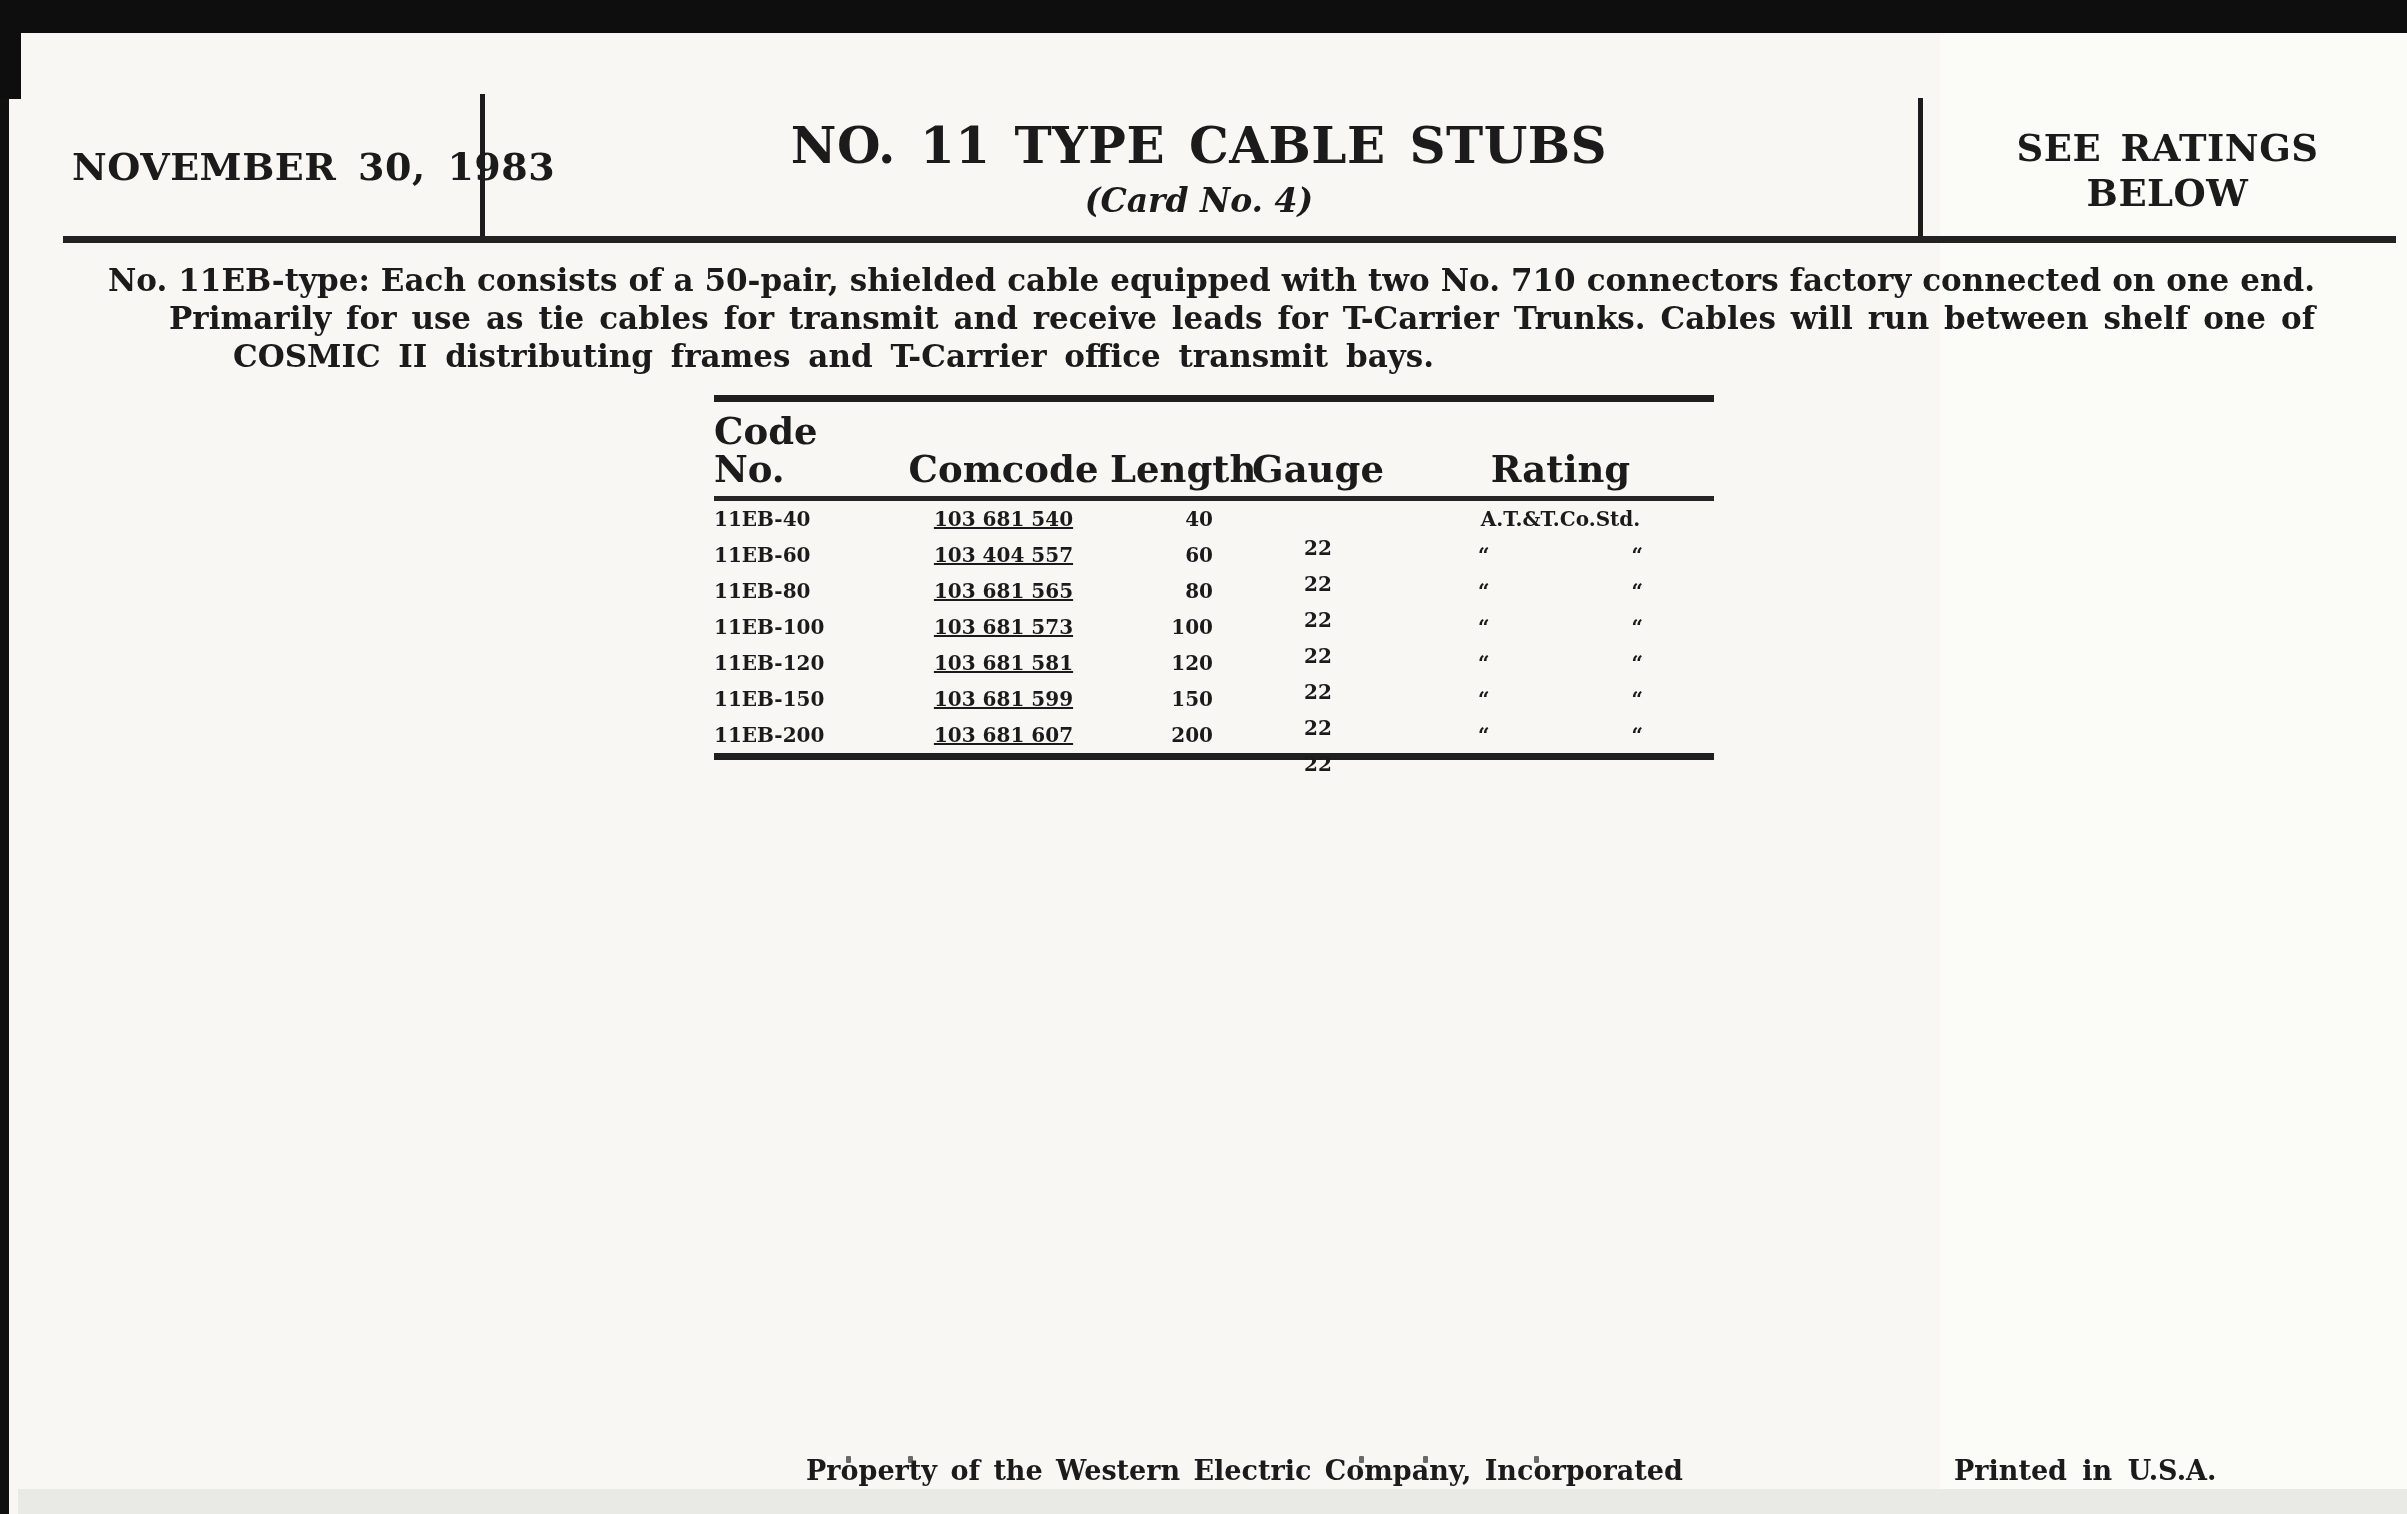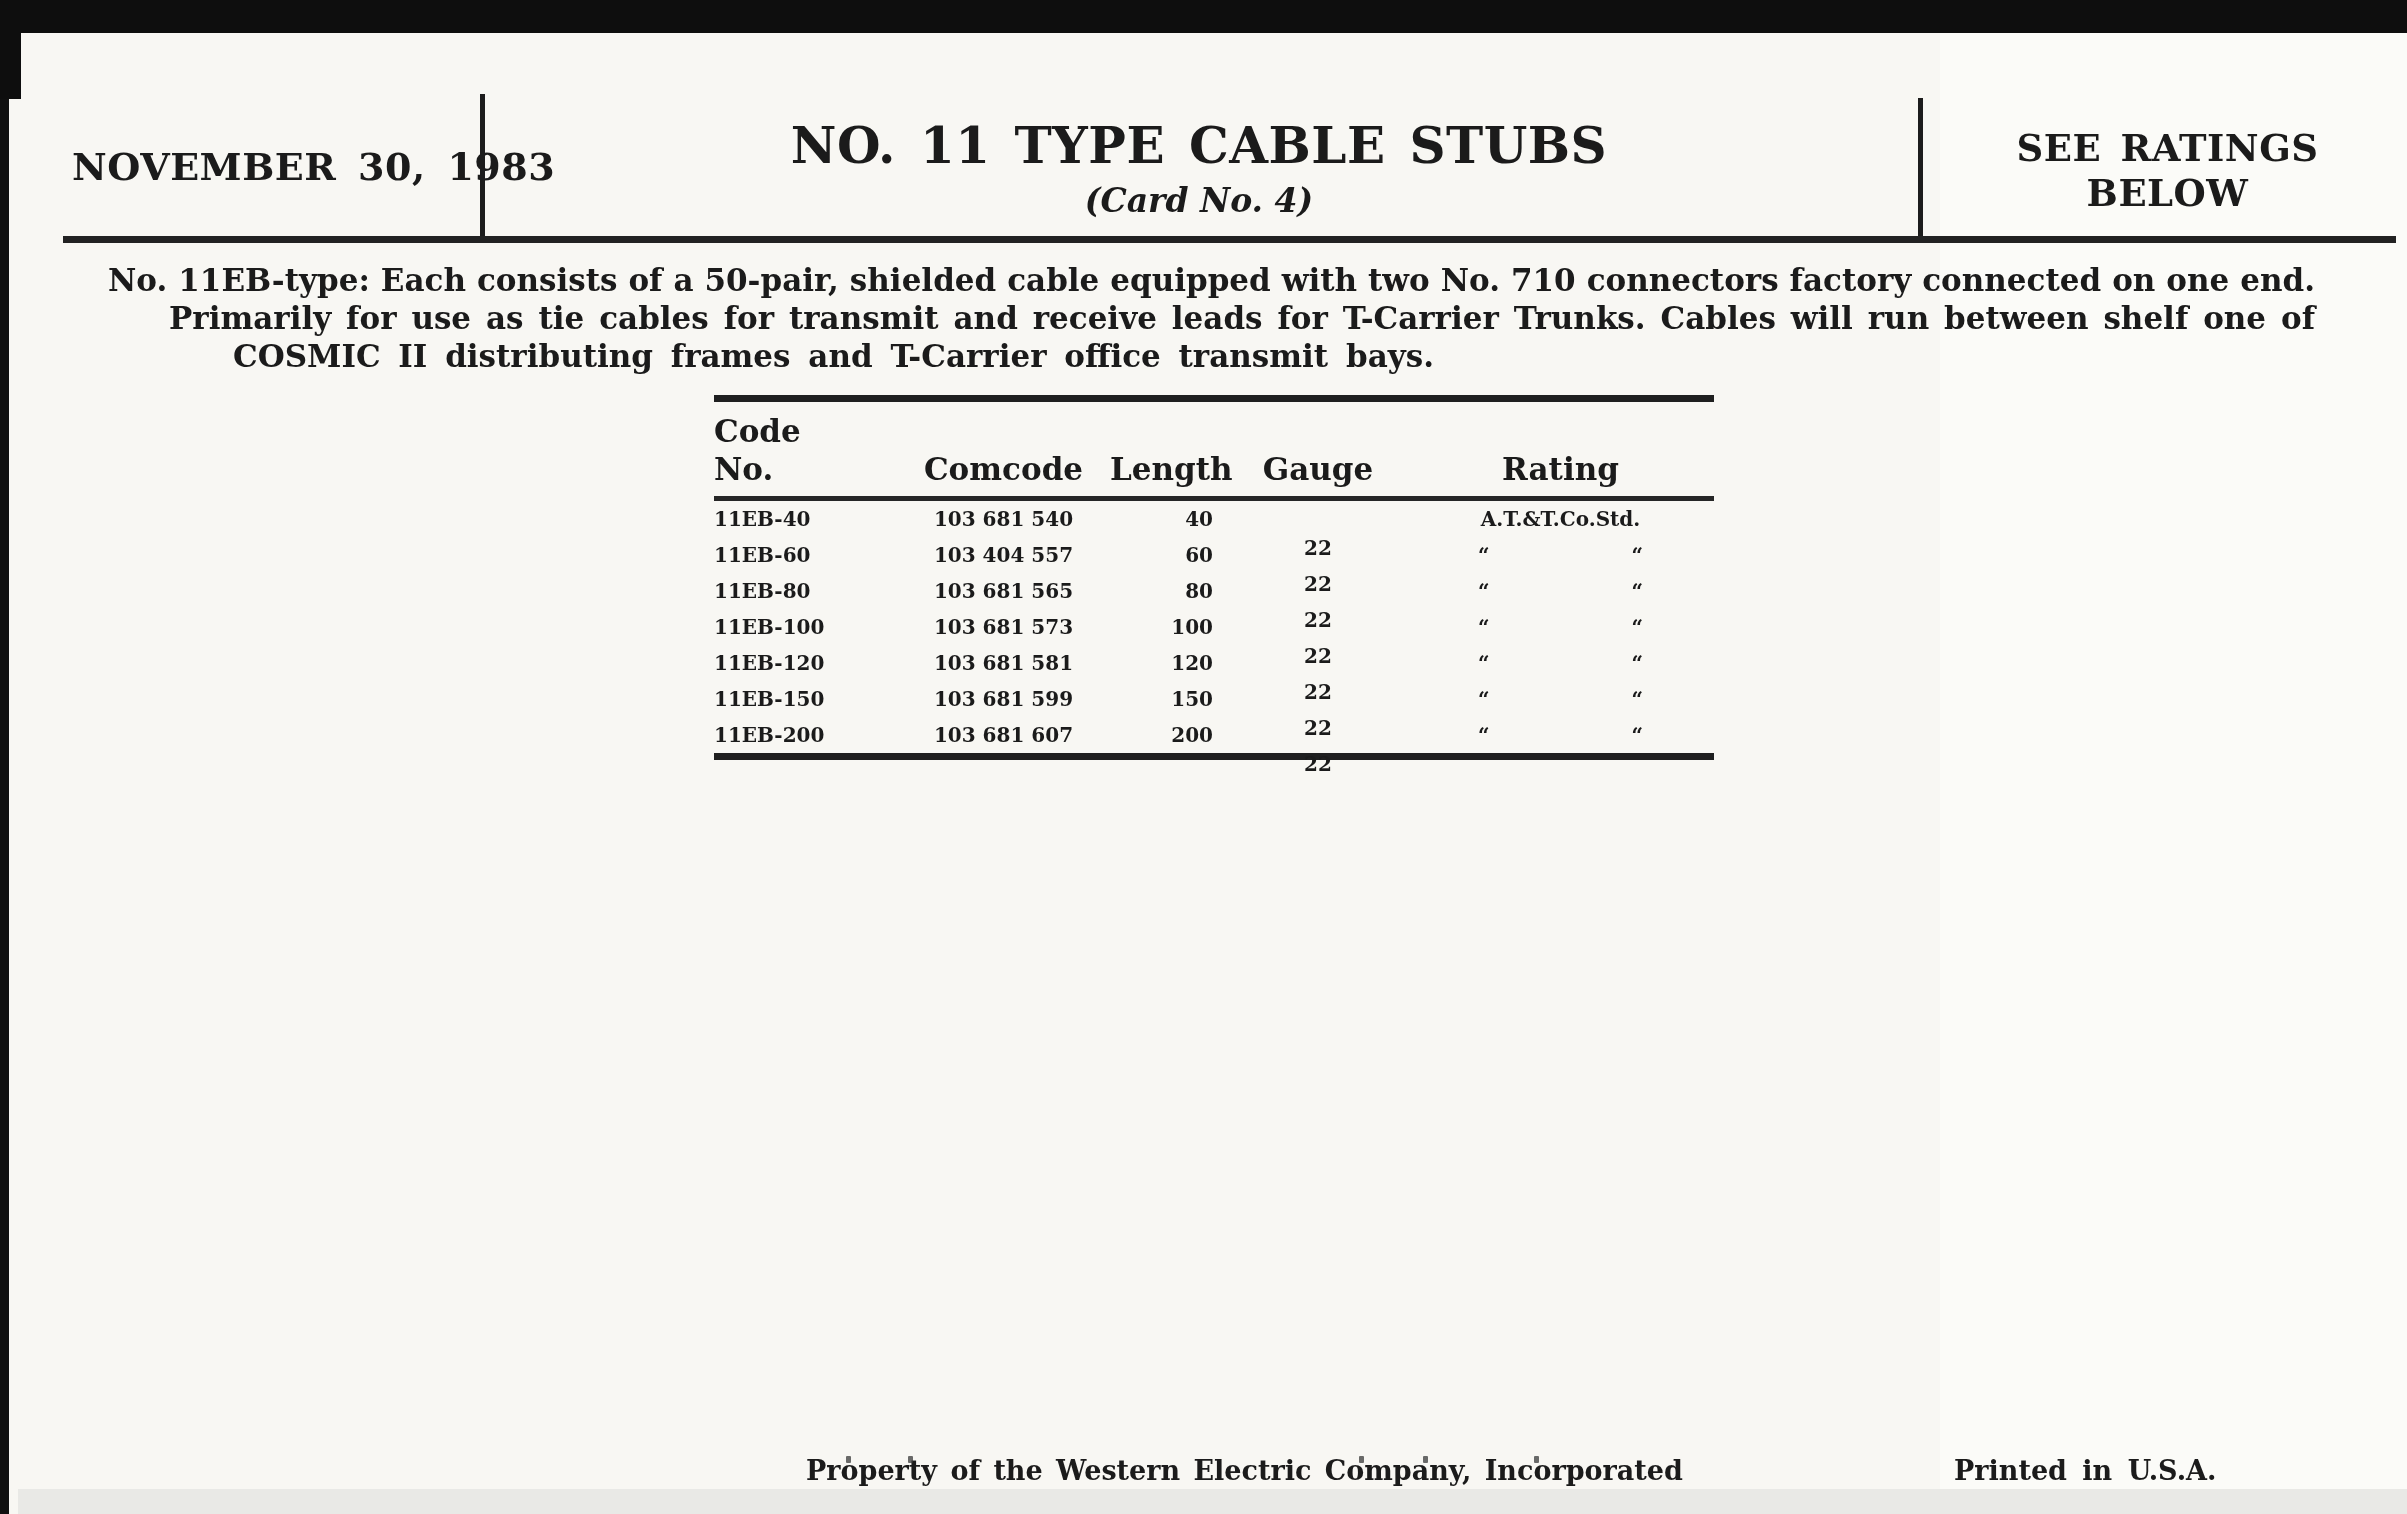--- a/index.html
+++ b/index.html
@@ -47,27 +47,27 @@
   .desc{position:absolute;left:99px;right:93px;top:228px;font-size:31px;font-weight:bold;line-height:38px;}
   .desc-line{text-align:justify;text-align-last:justify;white-space:normal;}
   .desc-line.l2{padding-left:61px;}
   .desc-line.l3{padding-left:125px;text-align-last:left;word-spacing:7px;}
 
   
   .stub-table{position:absolute;left:705px;top:362px;width:1000px;}
   .rule-heavy{height:7px;background:#1f1f1f;}
   .rule-mid{height:5px;background:#262626;}
   .thead,.trow{display:grid;grid-template-columns:183px 213px 119px 178px 307px;}
-  .thead{padding:10px 0 8px 0;align-items:end;font-size:31px;font-weight:bold;}
+  .thead{padding:10px 0 8px 0;align-items:end;font-size:37px;font-weight:bold;}
   .th{line-height:38px;}
   .th.c1{text-align:left;}
   .th.c2,.th.c3,.th.c4,.th.c5{text-align:center;}
   .trow{height:36px;line-height:36px;font-size:20px;font-weight:bold;}
   .td.c1{text-align:left;}
-  .td.c2{text-align:center;}
+  .td.c2{text-align:center;text-decoration:underline;}
   .td.c3{text-align:right;padding-right:16px;}
   .td.c4{text-align:center;margin-top:29px;}
   .td.c5{text-align:center;}
   .td.c5.dittos{display:flex;}
   .td.c5.dittos span{flex:1;text-align:center;}
 
   
   .foot-prop{position:absolute;left:797px;top:1422px;font-size:27px;font-weight:bold;word-spacing:4px;white-space:nowrap;}
   .foot-printed{position:absolute;left:1945px;top:1422px;font-size:27px;font-weight:bold;word-spacing:6px;white-space:nowrap;}
 

